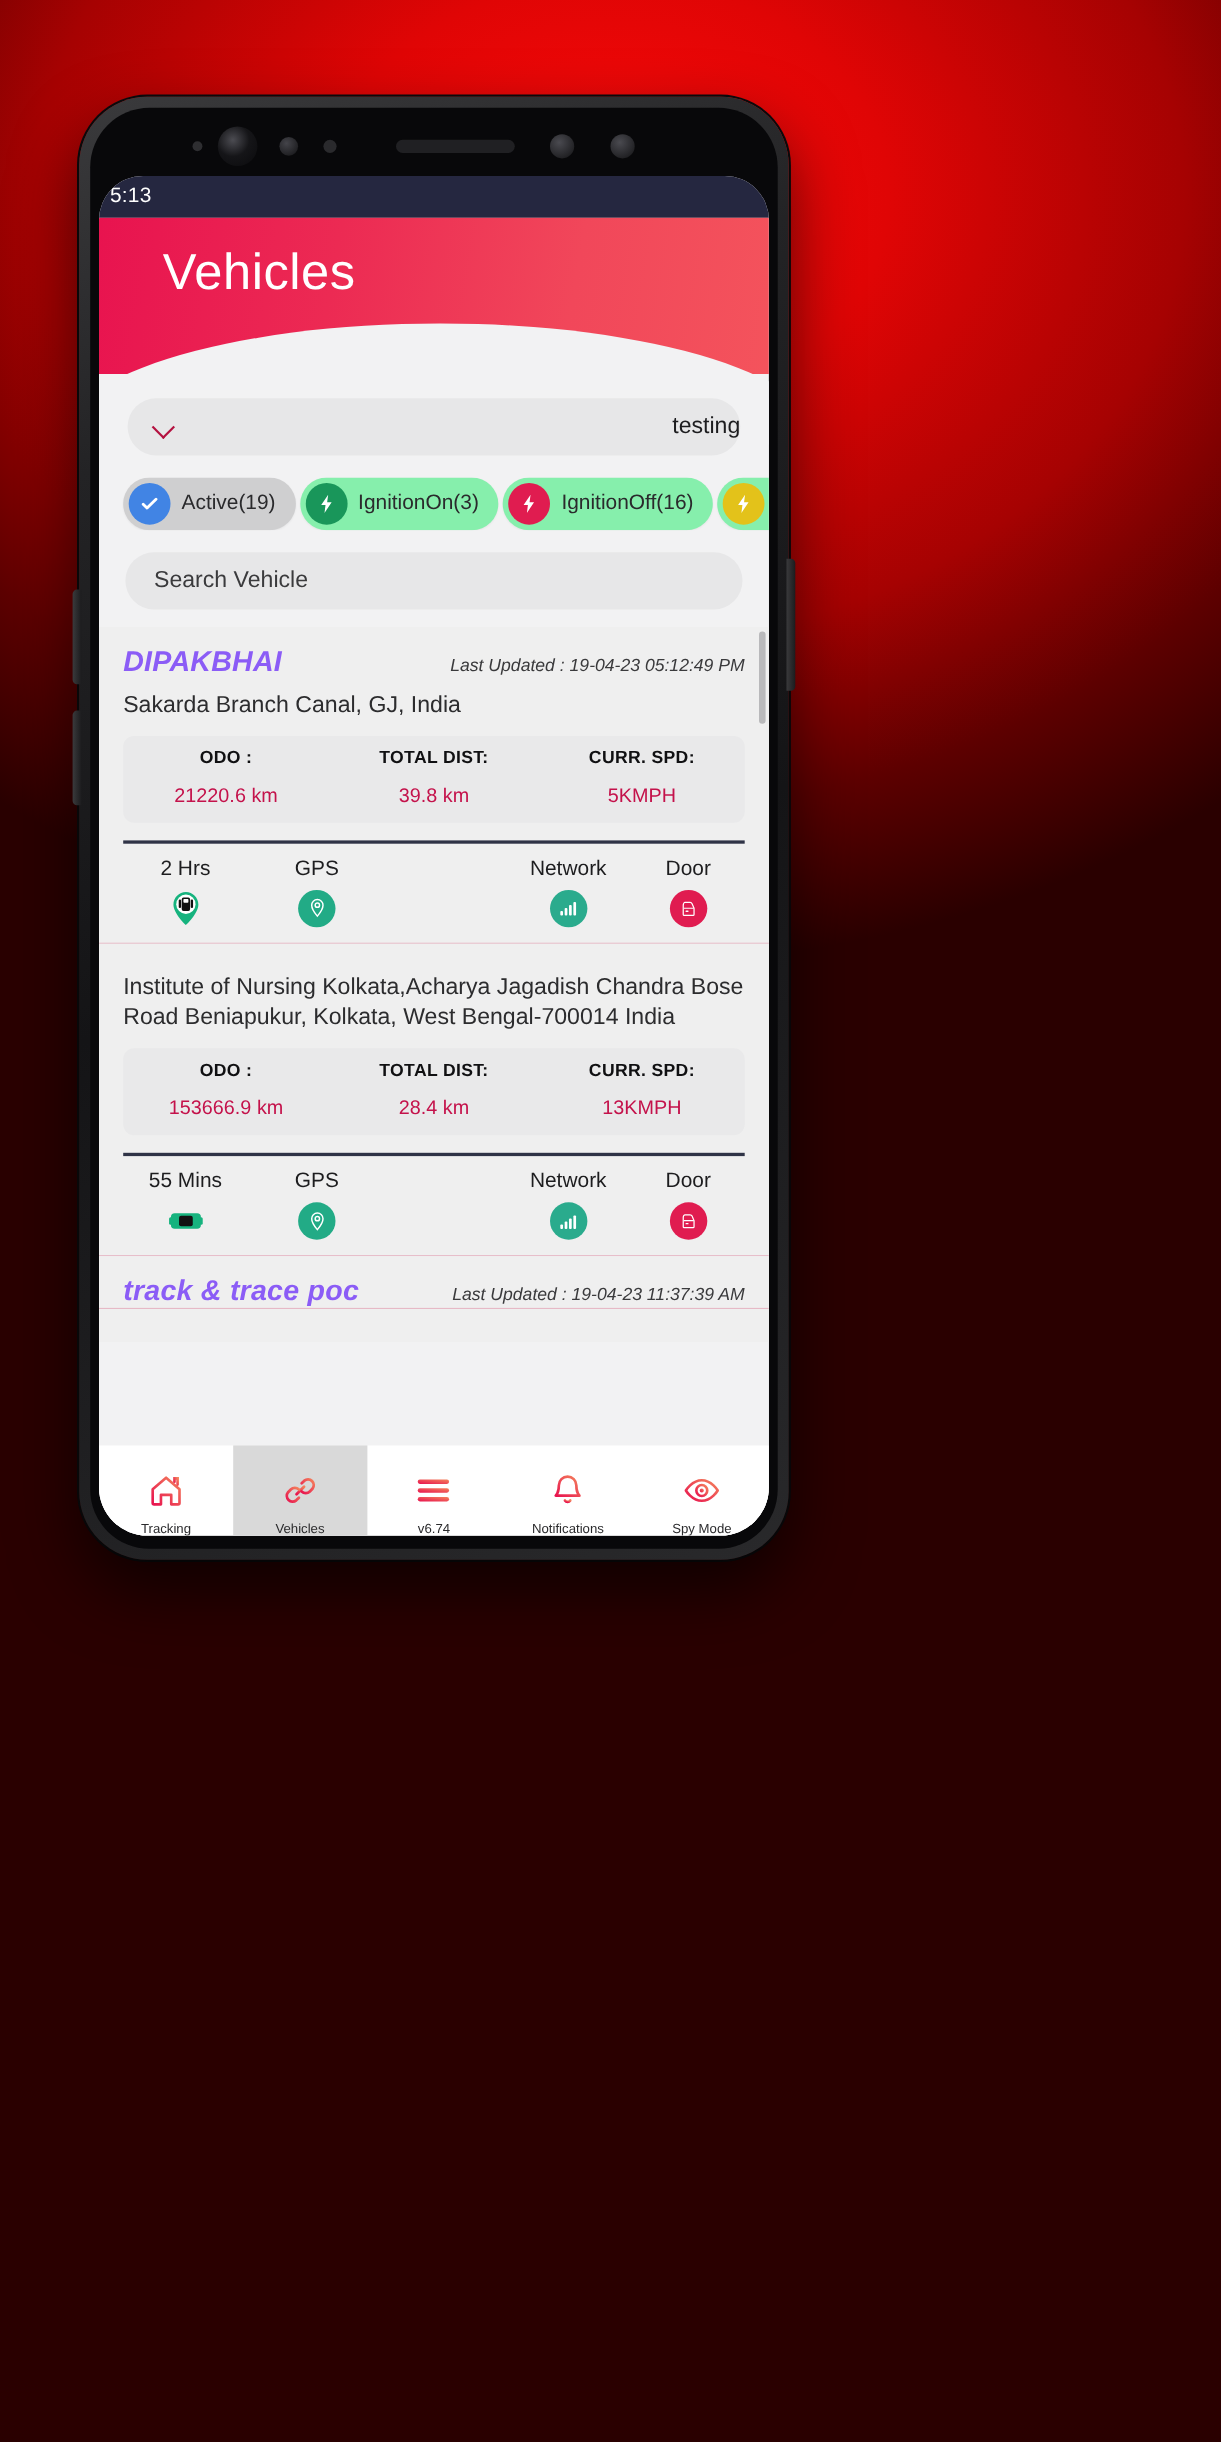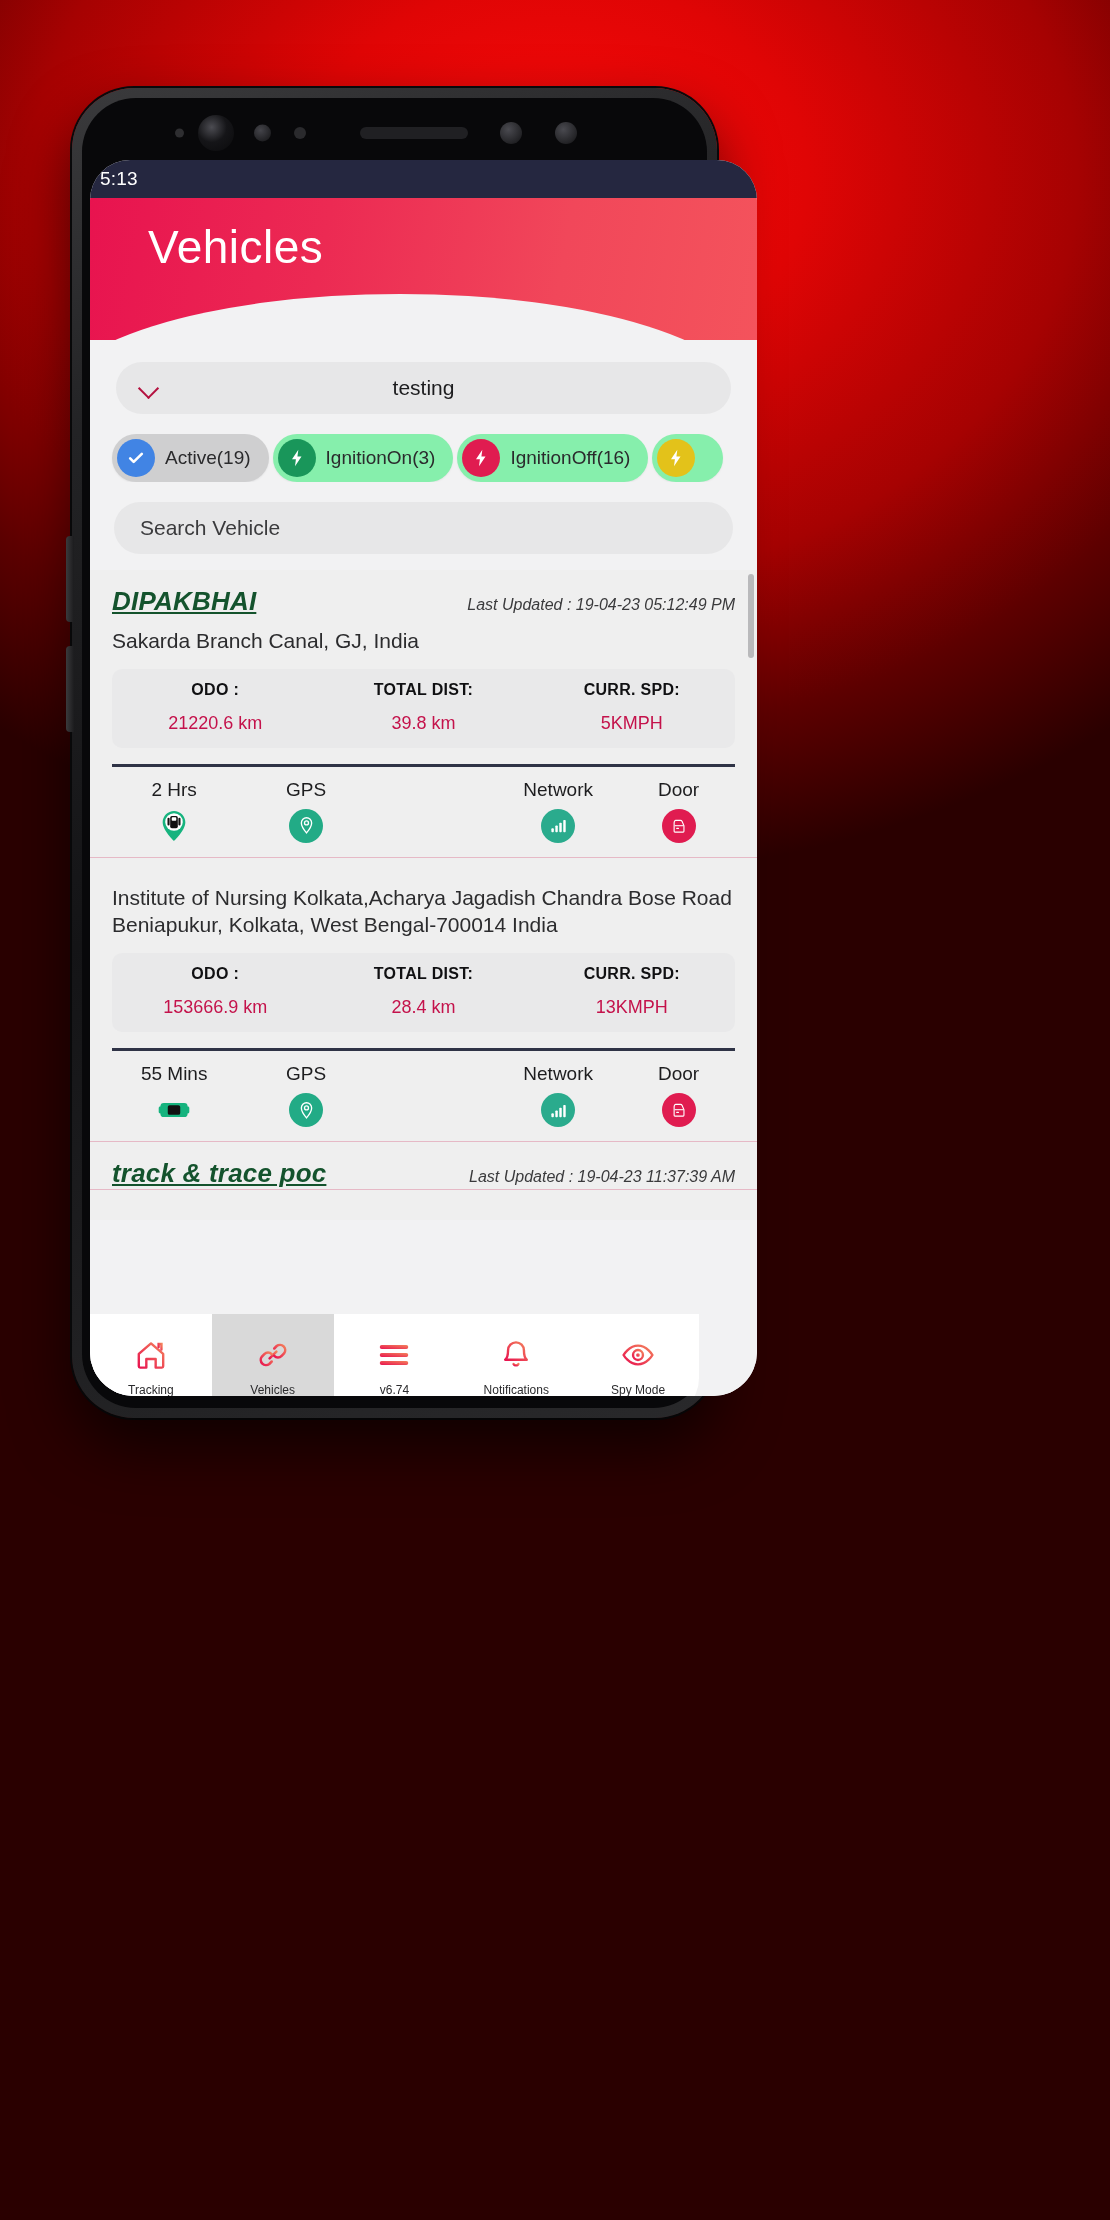--- a/index.html
+++ b/index.html
@@ -54,21 +54,21 @@
                 width: 108px; height: 12px; border-radius: 6px; background: #202023; }
   .hw-d4 { left: 428px; width: 22px; height: 22px;
            background: radial-gradient(circle at 38% 34%, #4a4a50, #121214); }
   .hw-d5 { left: 483px; width: 22px; height: 22px;
            background: radial-gradient(circle at 38% 34%, #4a4a50, #121214); }
 
   
   .screen {
     position: absolute;
     left: 18px; top: 72px;
-    width: 667px; height: 1236px;
+    width: 609px; height: 1236px;
     border-radius: 40px 40px 44px 44px;
     overflow: hidden;
     background: #f2f2f3;
   }
   
   .statusbar {
     height: 38px; background: #252740;
     display: flex; align-items: center;
     padding-left: 10px;
   }
@@ -105,21 +105,21 @@
     margin-left: 22px; width: 22px; height: 22px;
     position: relative;
   }
   .chev::before {
     content: ""; position: absolute; left: 3px; top: 4px;
     width: 13px; height: 13px;
     border-right: 2.6px solid #b4113f; border-bottom: 2.6px solid #b4113f;
     transform: rotate(45deg);
   }
   .group-label {
-    position: absolute; left: 0; right: 0; text-align: center;
+    position: absolute; left: 0; right: 0; text-align: right;
     font-size: 21px; color: #1d1d1f;
   }
 
   
   .chips {
     display: flex; gap: 4px;
     margin: 20px 0 0 14px;
     padding-left: 8px;
     overflow: hidden;
   }
@@ -169,23 +169,22 @@
   }
   .card {
     padding: 16px 22px 0 22px;
     border-bottom: 1.5px solid #e6b9c6;
     background: #efefef;
   }
   .card-head {
     display: flex; align-items: baseline; justify-content: space-between;
   }
   .veh-name {
-    font-size: 26px; font-weight: bold; font-style: italic; color: #14532d;
+    font-size: 26px; font-weight: bold; font-style: italic; color: #8b5cf6;
     letter-spacing: .2px;
-    text-decoration: underline;
   }
   .veh-updated {
     font-size: 16px; font-style: italic; color: #3a3a3c; white-space: nowrap;
   }
   .veh-addr {
     margin-top: 10px;
     font-size: 21px; color: #2c2c2e; line-height: 1.32;
   }
   .stats {
     margin-top: 14px;

